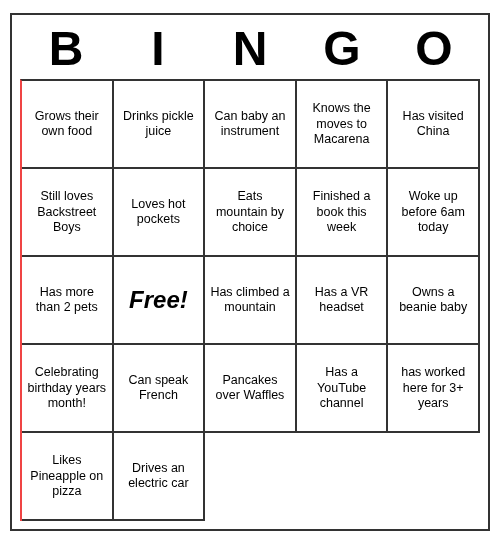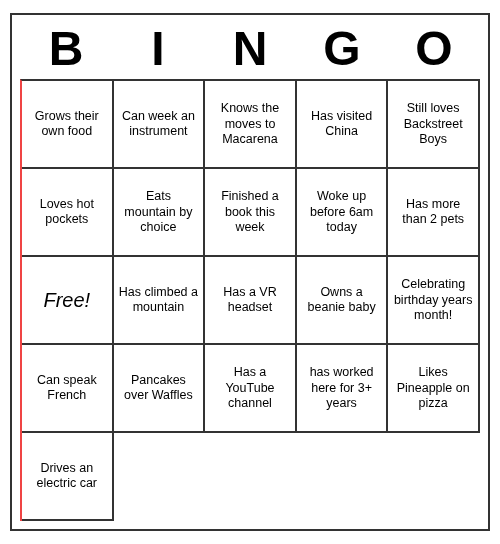--- a/index.html
+++ b/index.html
@@ -45,39 +45,40 @@
       display: flex;
       align-items: center;
       justify-content: center;
       text-align: center;
       padding: 4px 5px;
       font-size: 12.5px;
       line-height: 1.25;
       font-family: Arial, sans-serif;
     }
     .bingo-cell.free {
-      font-size: 20px;
-      font-weight: normal;
+      font-size: 24px;
+      font-weight: bold;
       font-style: italic;
     }
   </style>
 </head>
 <body>
 
 <div class="bingo-card">
   <div class="bingo-header">
     <span class="bingo-letter">B</span>
     <span class="bingo-letter">I</span>
     <span class="bingo-letter">N</span>
     <span class="bingo-letter">G</span>
     <span class="bingo-letter">O</span>
   </div>
   <div class="bingo-grid" id="grid">
   <div class="bingo-cell">Grows their own food</div>
-      <div class="bingo-cell">Can week an instrument</div>
+      <div class="bingo-cell">Drinks pickle juice</div>
+      <div class="bingo-cell">Can baby an instrument</div>
       <div class="bingo-cell">Knows the moves to Macarena</div>
       <div class="bingo-cell">Has visited China</div>
       <div class="bingo-cell">Still loves Backstreet Boys</div>
       <div class="bingo-cell">Loves hot pockets</div>
       <div class="bingo-cell">Eats mountain by choice</div>
       <div class="bingo-cell">Finished a book this week</div>
       <div class="bingo-cell">Woke up before 6am today</div>
       <div class="bingo-cell">Has more than 2 pets</div>
       <div class="bingo-cell free">Free!</div>
       <div class="bingo-cell">Has climbed a mountain</div>

